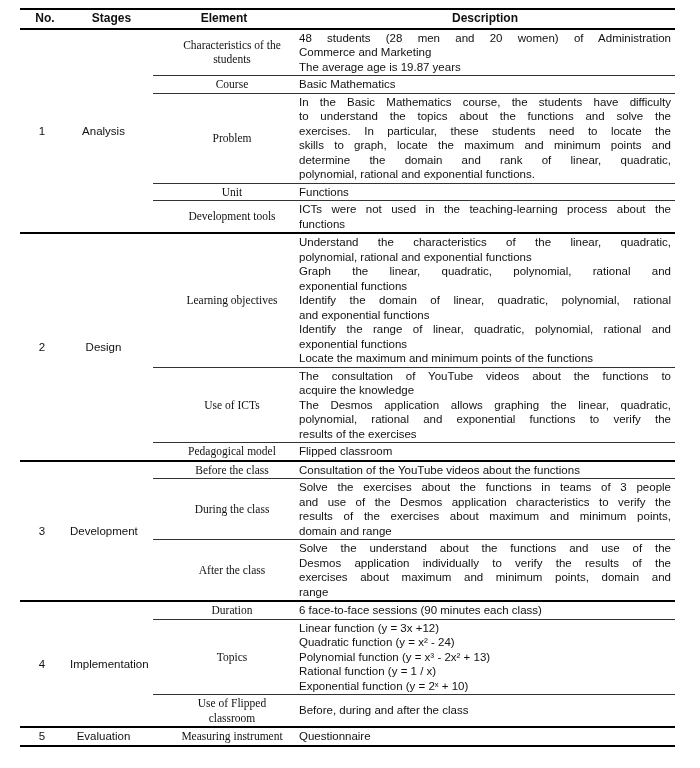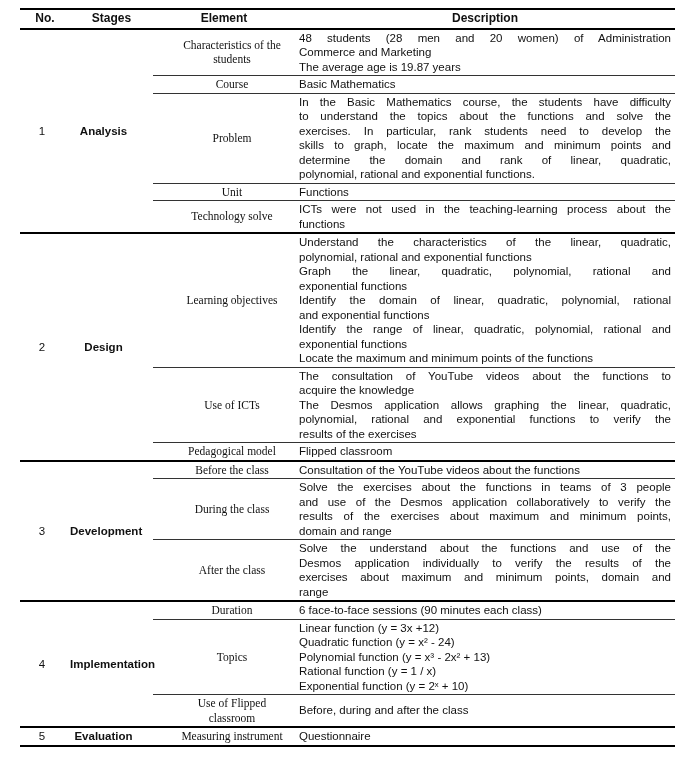--- a/index.html
+++ b/index.html
@@ -32,21 +32,20 @@
   }
   td { vertical-align: middle; }
 
   td.no {
     text-align: center;
     padding: 1px 6px 1px 0;
   }
   td.stage {
     text-align: center;
     padding: 1px 16px 1px 0;
-    font-weight: bold;
   }
   td.el {
     text-align: center;
     padding: 1px 10px 1px 26px;
     border-bottom: 1px solid #333;
     font-family: Liberation Serif, serif;
   }
   td.desc {
     text-align: left;
     padding: 1px 4px;
@@ -95,34 +94,34 @@
       <td class="el">Course</td>
       <td class="desc">
         <div class="ln">Basic Mathematics</div>
       </td>
     </tr>
     <tr>
       <td class="el">Problem</td>
       <td class="desc">
         <div class="ln j">In the Basic Mathematics course, the students have difficulty</div>
         <div class="ln j">to understand the topics about the functions and solve the</div>
-        <div class="ln j">exercises. In particular, rank students need to develop the</div>
+        <div class="ln j">exercises. In particular, these students need to locate the</div>
         <div class="ln j">skills to graph, locate the maximum and minimum points and</div>
         <div class="ln j">determine the domain and rank of linear, quadratic,</div>
         <div class="ln">polynomial, rational and exponential functions.</div>
       </td>
     </tr>
     <tr>
       <td class="el">Unit</td>
       <td class="desc">
         <div class="ln">Functions</div>
       </td>
     </tr>
     <tr class="send">
-      <td class="el">Technology solve</td>
+      <td class="el">Development tools</td>
       <td class="desc">
         <div class="ln j">ICTs were not used in the teaching-learning process about the</div>
         <div class="ln">functions</div>
       </td>
     </tr>
 
     <tr>
       <td class="no sep" rowspan="3">2</td>
       <td class="stage sep" rowspan="3">Design</td>
       <td class="el">Learning objectives</td>
@@ -160,21 +159,21 @@
       <td class="stage sep" rowspan="3">Development</td>
       <td class="el">Before the class</td>
       <td class="desc">
         <div class="ln">Consultation of the YouTube videos about the functions</div>
       </td>
     </tr>
     <tr>
       <td class="el">During the class</td>
       <td class="desc">
         <div class="ln j">Solve the exercises about the functions in teams of 3 people</div>
-        <div class="ln j">and use of the Desmos application collaboratively to verify the</div>
+        <div class="ln j">and use of the Desmos application characteristics to verify the</div>
         <div class="ln j">results of the exercises about maximum and minimum points,</div>
         <div class="ln">domain and range</div>
       </td>
     </tr>
     <tr class="send">
       <td class="el">After the class</td>
       <td class="desc">
         <div class="ln j">Solve the understand about the functions and use of the</div>
         <div class="ln j">Desmos application individually to verify the results of the</div>
         <div class="ln j">exercises about maximum and minimum points, domain and</div>

